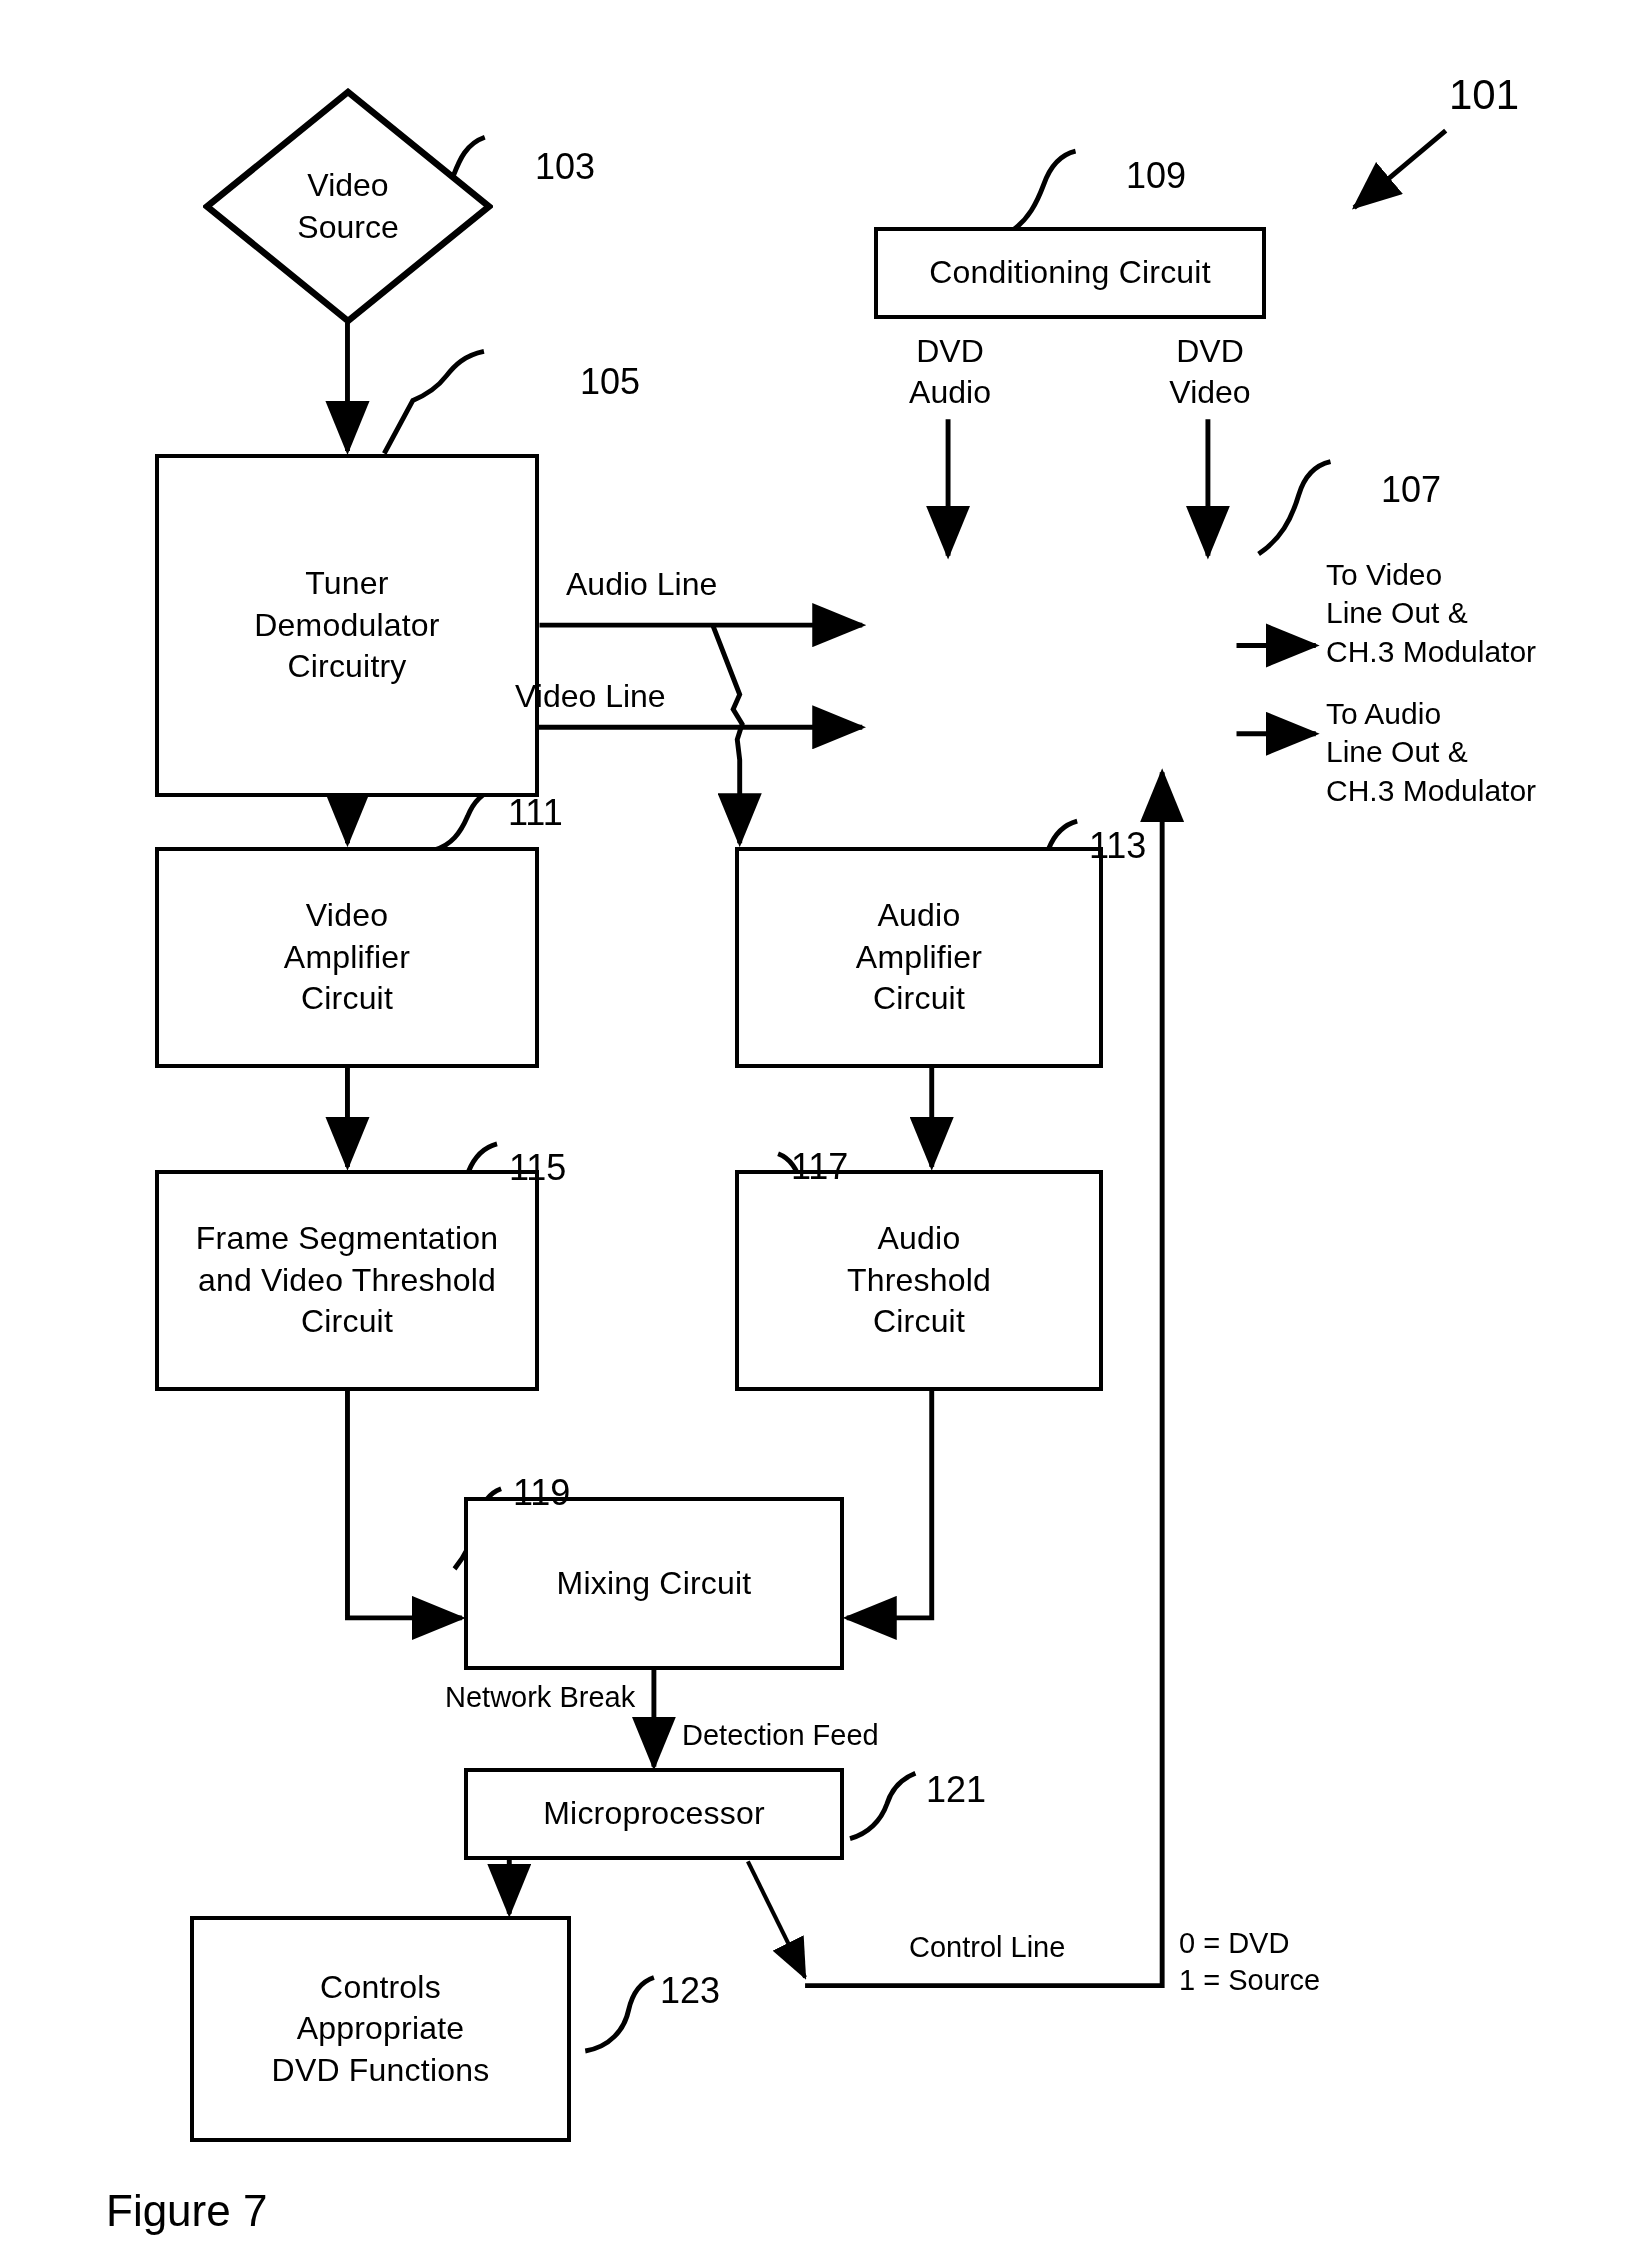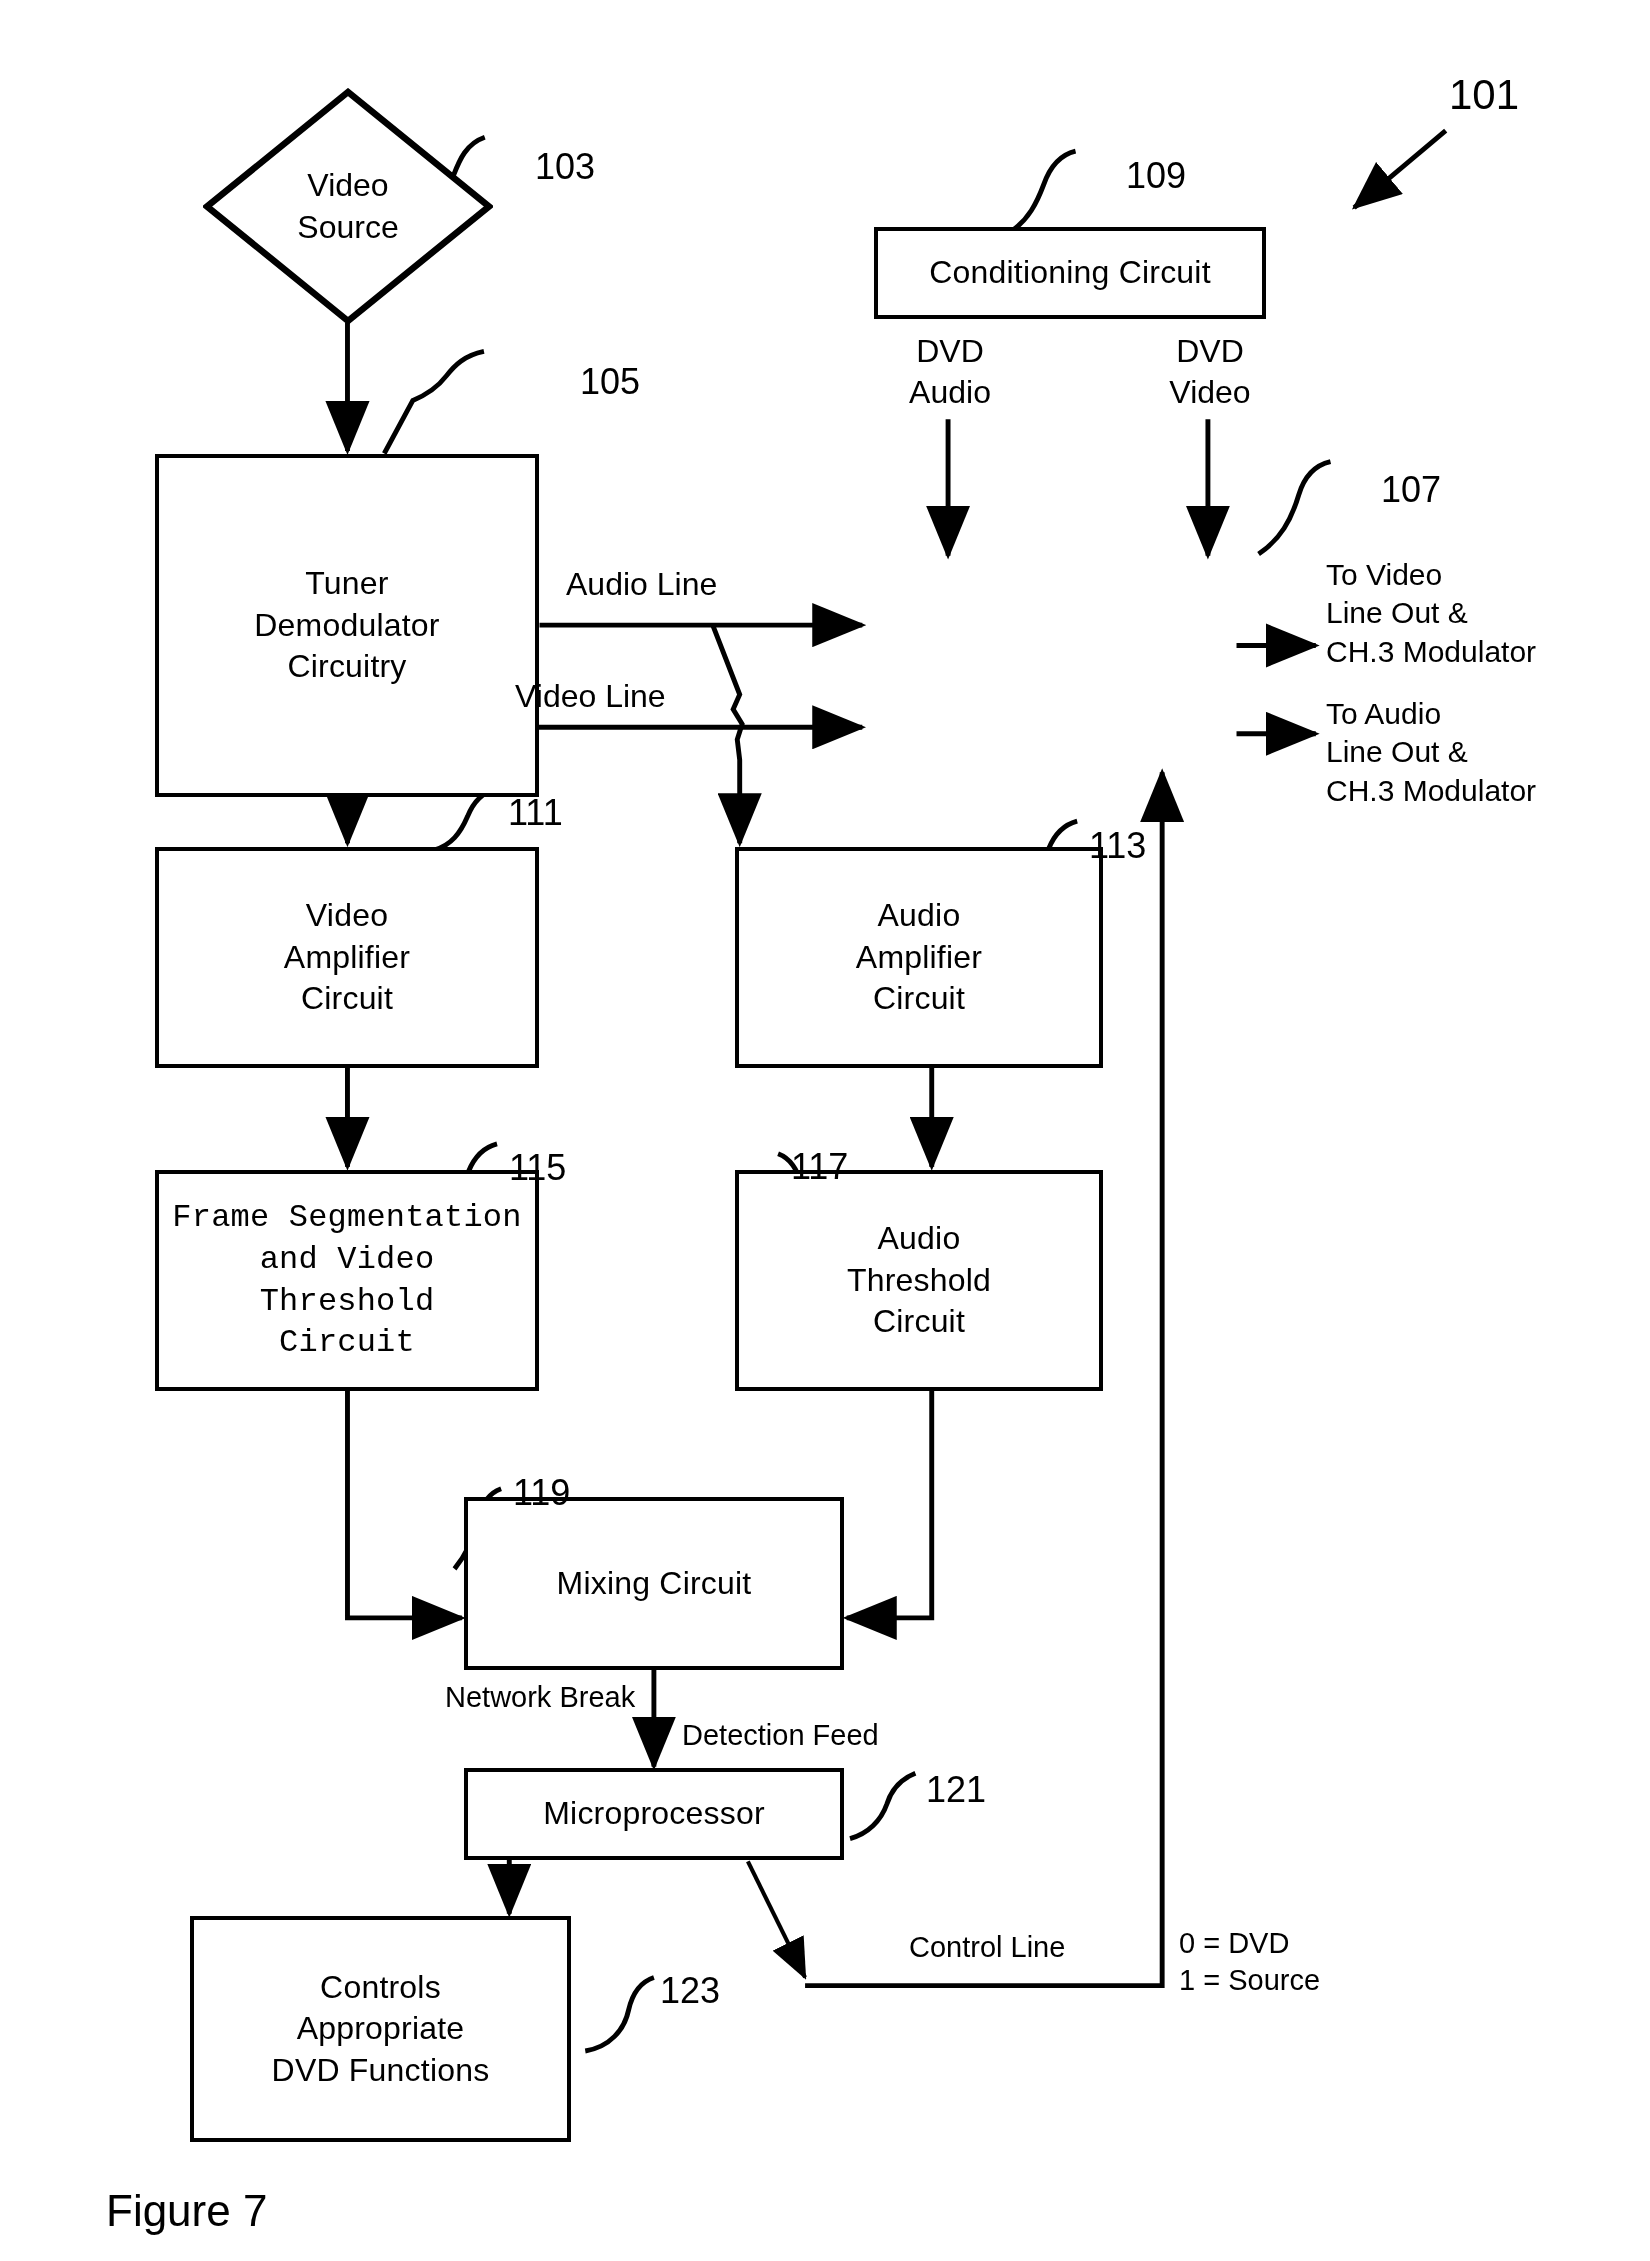--- a/index.html
+++ b/index.html
@@ -160,21 +160,21 @@
   </div>
   <div class="ref" style="left:508px;top:760px;">111</div>
 
   <div class="node" style="left:735px;top:847px;width:368px;height:221px;">
     <div class="inner">Audio
 Amplifier
 Circuit</div>
   </div>
   <div class="ref" style="left:1089px;top:793px;">113</div>
 
-  <div class="node" style="left:155px;top:1170px;width:384px;height:221px;font-family:Liberation Mono, monospace;">
+  <div class="node" style="left:155px;top:1170px;width:384px;height:221px;">
     <div class="inner">Frame Segmentation
 and Video Threshold
 Circuit</div>
   </div>
   <div class="ref" style="left:509px;top:1115px;">115</div>
 
   <div class="node" style="left:735px;top:1170px;width:368px;height:221px;">
     <div class="inner">Audio
 Threshold
 Circuit</div>

